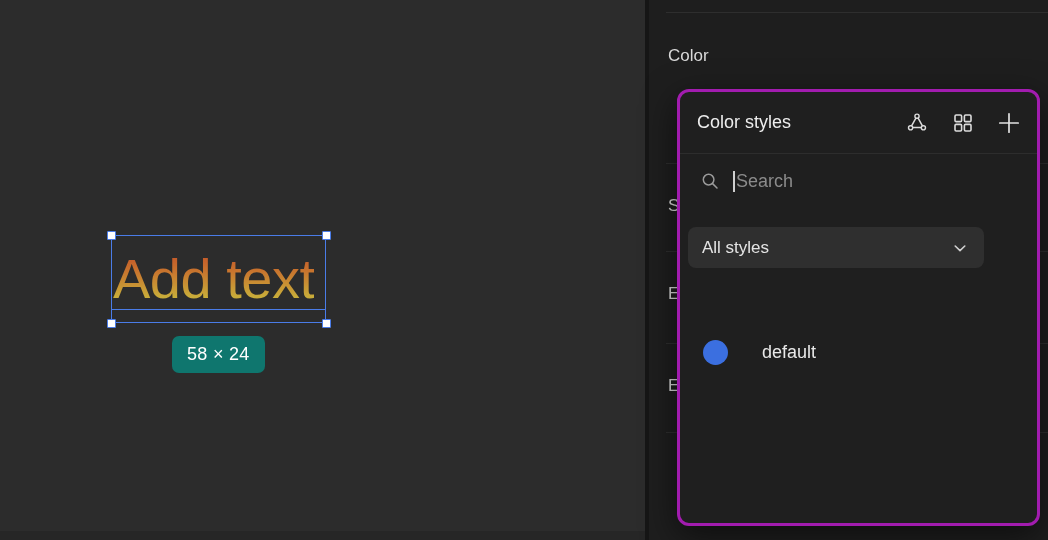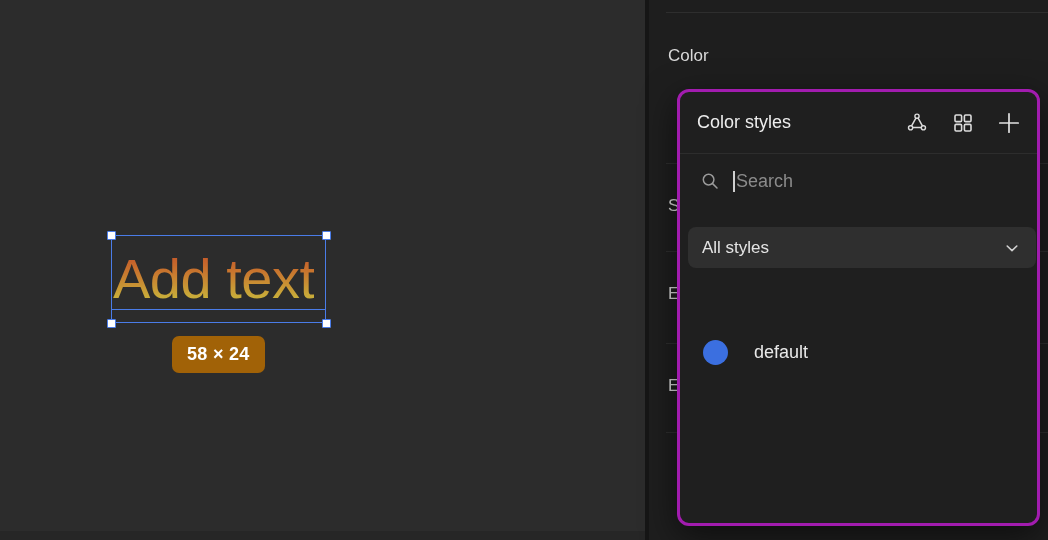--- a/index.html
+++ b/index.html
@@ -188,21 +188,21 @@
   }
   .search-ph {
     color: #8b8b8b;
     font-size: 18px;
     margin-left: 1px;
   }
 
   .dropdown {
     position: absolute;
     left: 8px; top: 135px;
-    width: 348px;
+    width: 296px;
     height: 41px;
     background: #2f2f2f;
     border-radius: 8px;
     display: flex;
     align-items: center;
     padding: 0 14px;
   }
   .dropdown-label {
     color: #e4e4e4;
     font-size: 17px;
@@ -228,21 +228,21 @@
     font-size: 18px;
   }
 
   .style-row {
     position: absolute;
     left: 8px;
     width: 348px;
     height: 38px;
     display: flex;
     align-items: center;
-    gap: 4px;
+    gap: 12px;
   }
   .sr-0 { top: 241px; }
   .sr-1 { top: 289px; }
 
   .swatch {
     width: 25px; height: 25px;
     border-radius: 50%;
     margin-left: 15px;
     flex: 0 0 auto;
   }
@@ -262,21 +262,21 @@
     <div class="art-text">Add text</div>
 
     <div class="sel-box" style="border-color: rgb(74, 124, 232);"></div>
     <div class="baseline" style="border-color: rgb(74, 124, 232);"></div>
 
     <div class="handle h-tl" style="border-color: rgb(74, 124, 232);"></div>
     <div class="handle h-tr" style="border-color: rgb(74, 124, 232);"></div>
     <div class="handle h-bl" style="border-color: rgb(74, 124, 232);"></div>
     <div class="handle h-br" style="border-color: rgb(74, 124, 232);"></div>
 
-    <div class="size-badge" style="background: #a16207; font-weight: bold;">58 × 24</div>
+    <div class="size-badge" style="background: #0f766e;">58 × 24</div>
   </div>
 
   <div id="canvas-gutter"></div>
   <div id="canvas-bottom"></div>
 
   <div id="right-panel">
 
     <div class="panel-divider pd-0"></div>
     <div class="panel-divider pd-1"></div>
     <div class="panel-divider pd-2"></div>

